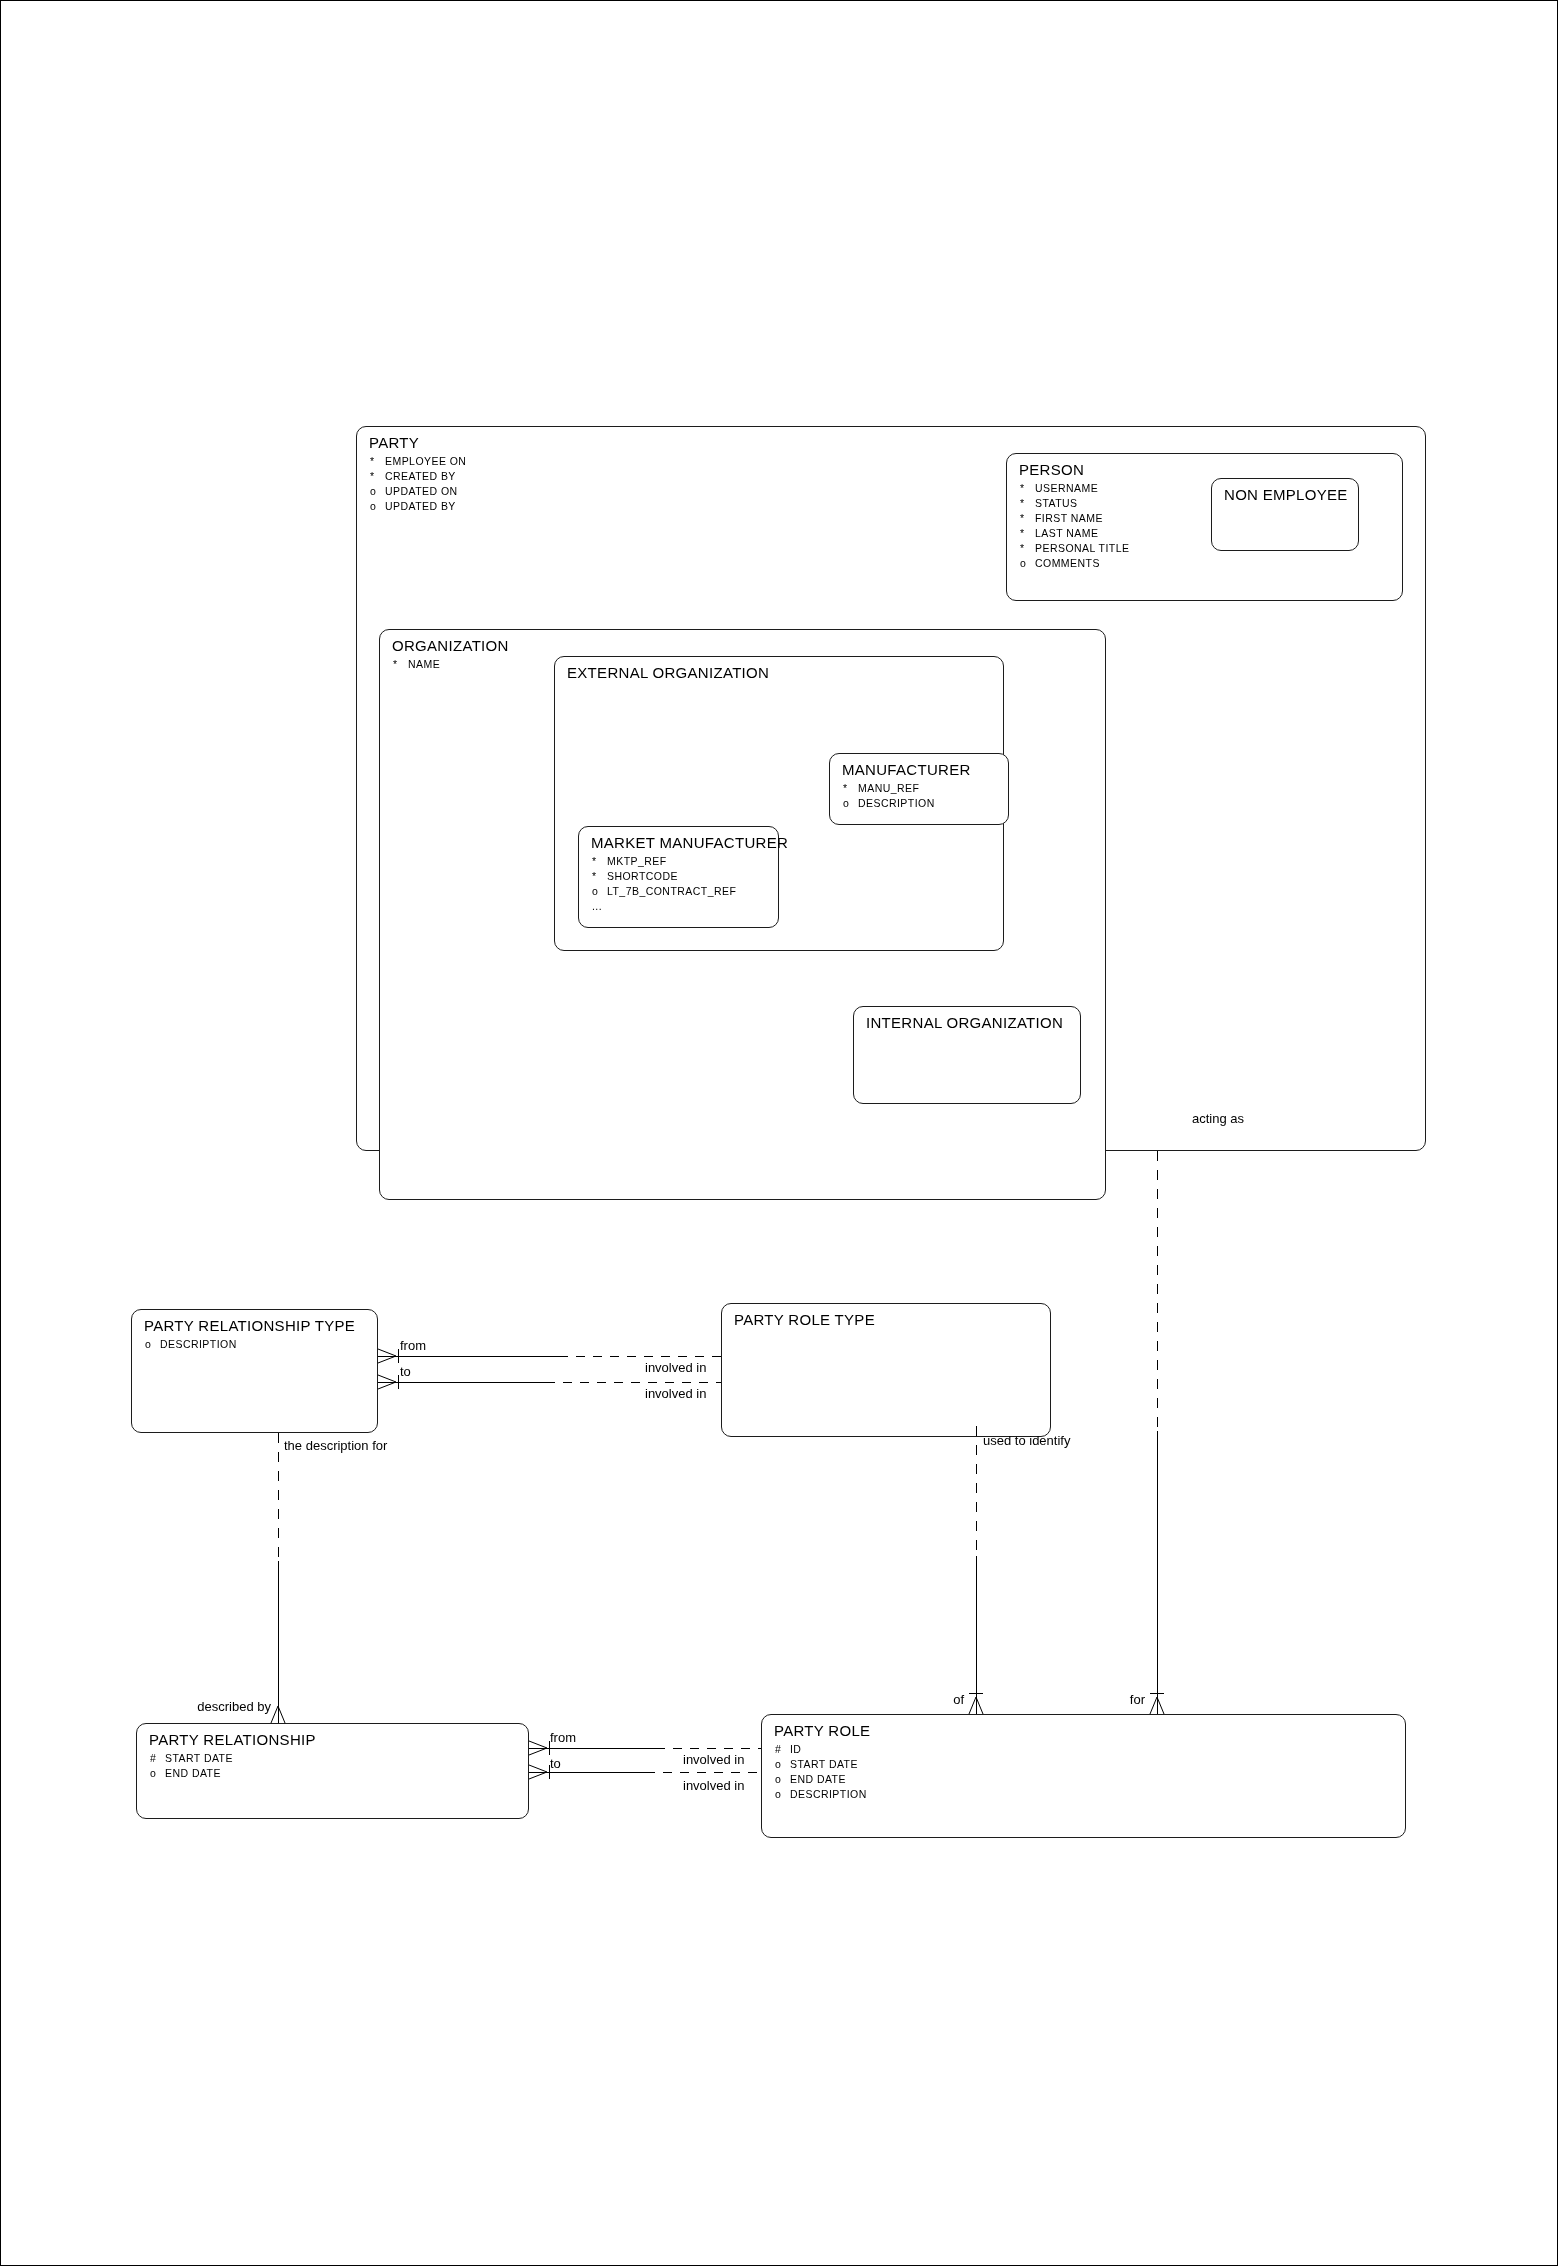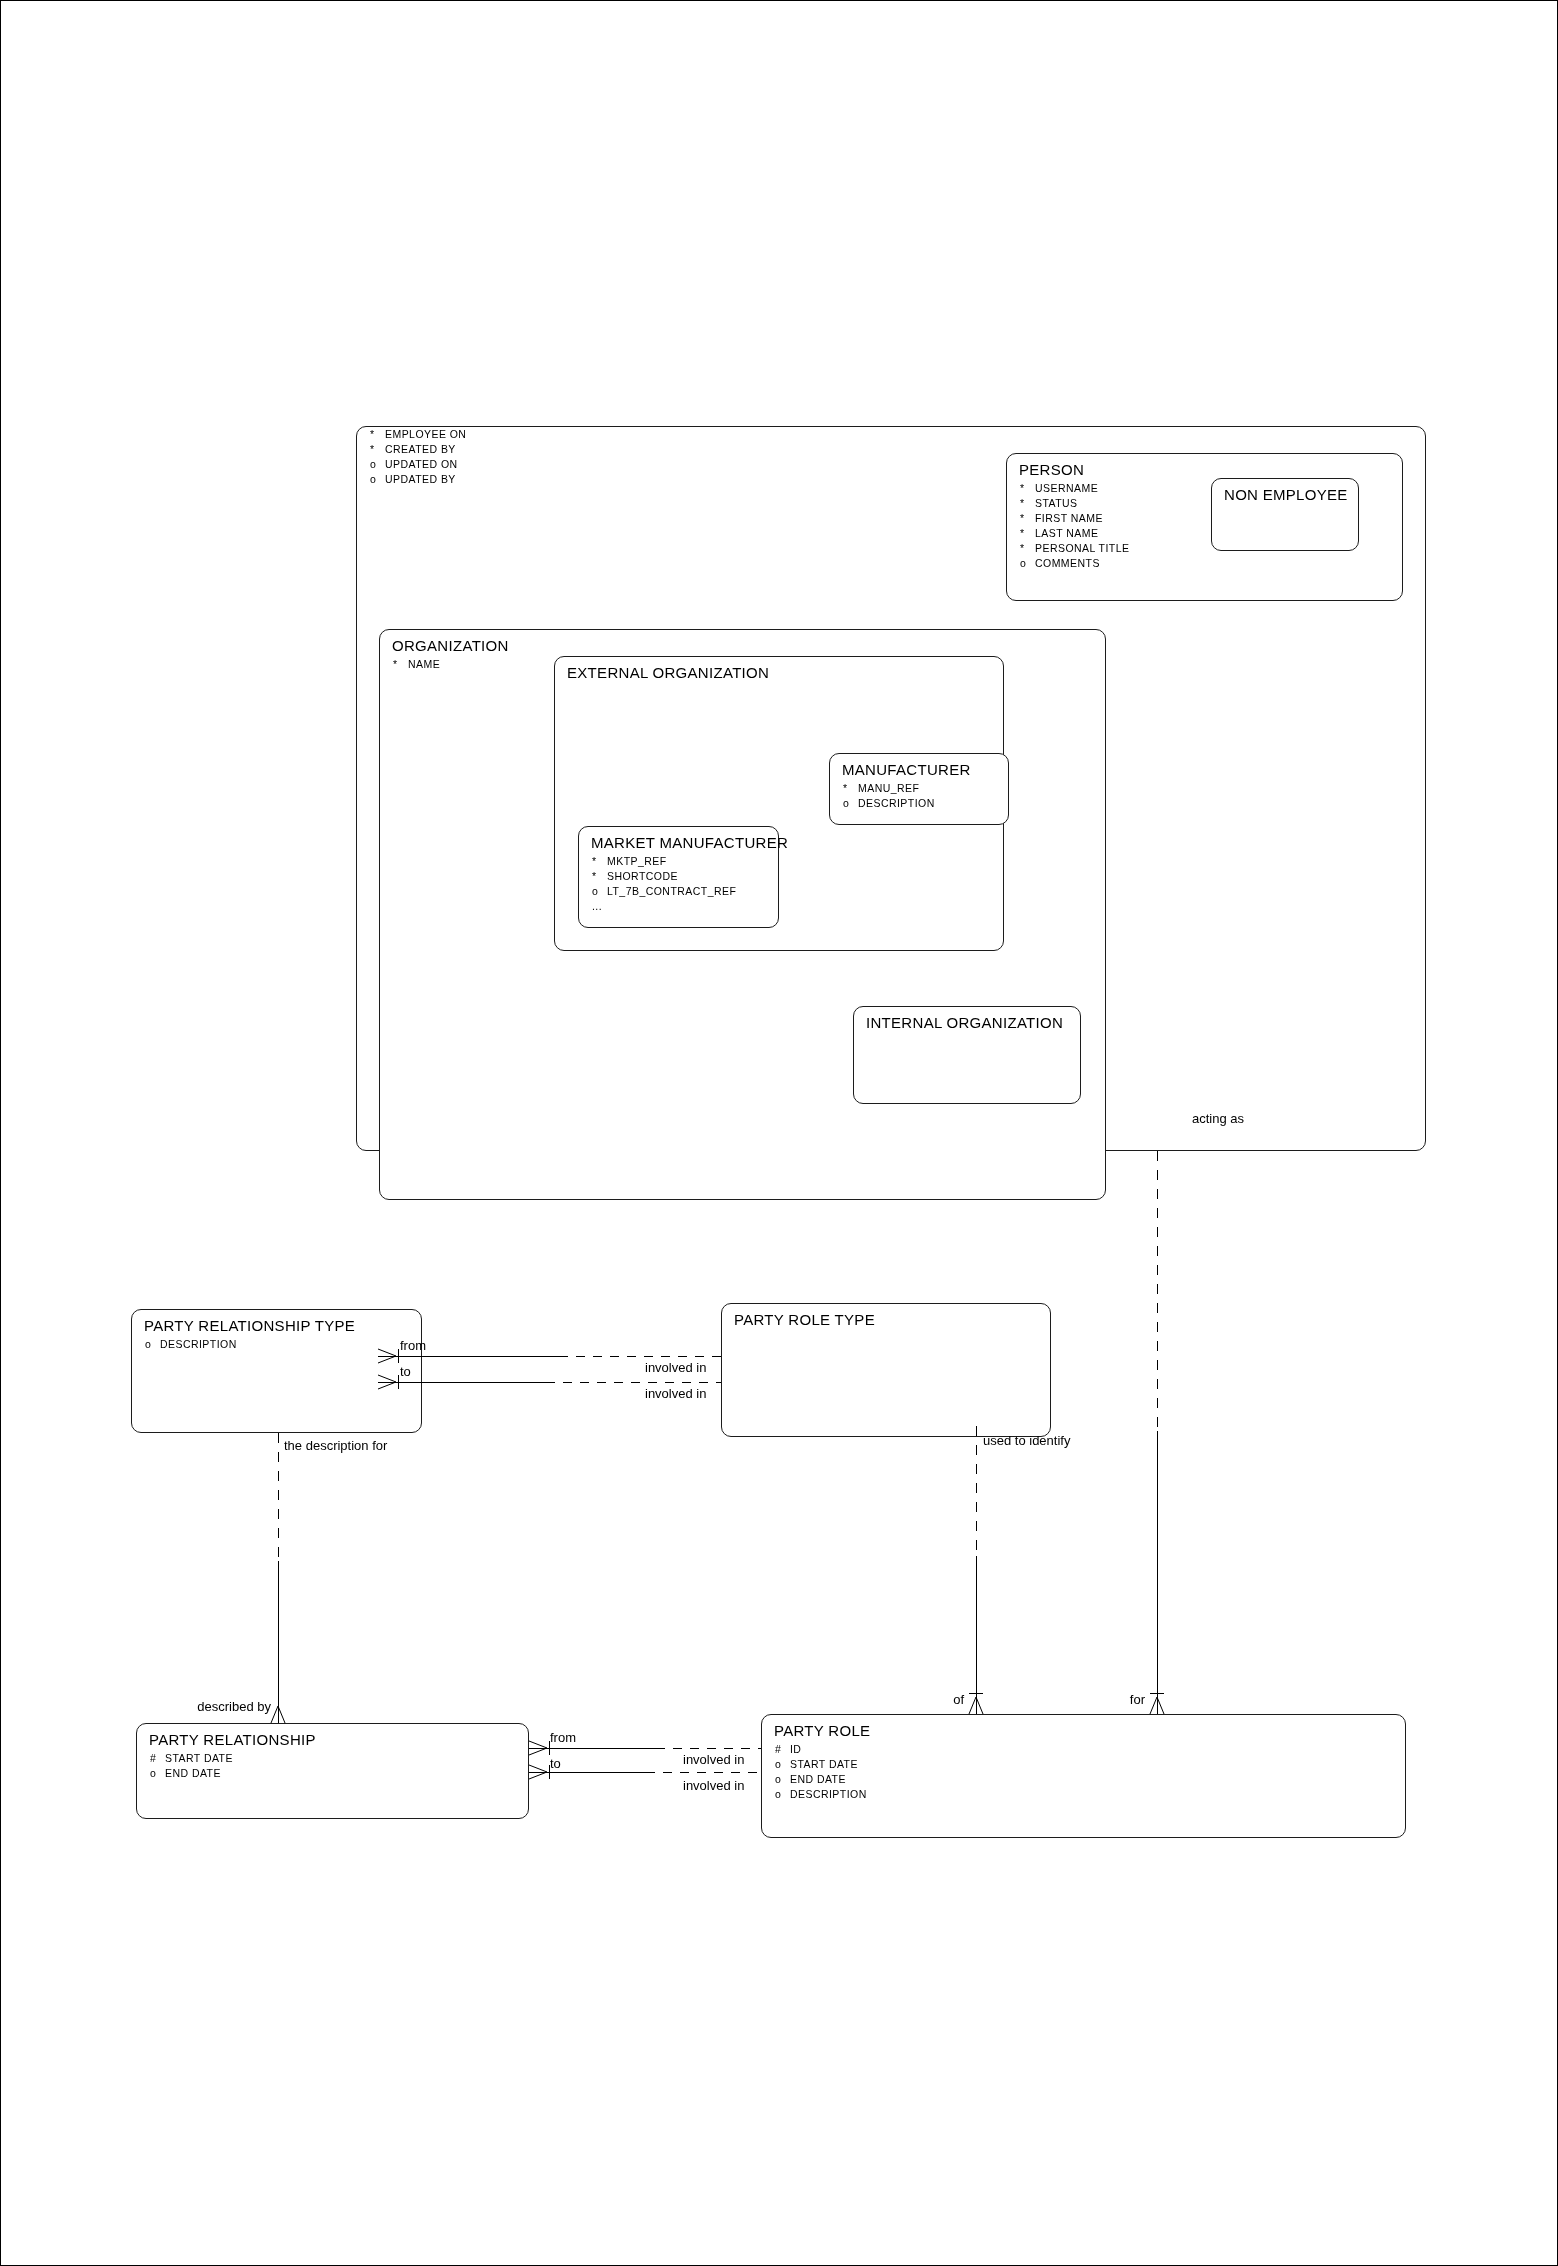--- a/index.html
+++ b/index.html
@@ -46,20 +46,21 @@
   }
   .cf{position:absolute;}
   .cf path{stroke:#000;stroke-width:1;fill:none;}
 </style>
 </head>
 <body>
 
 <div id="canvas">
 
   <div class="entity" style="left:355px;top:425px;width:1070px;height:725px;">
+    <div class="title">PARTY</div>
     <div class="attrs">
         <div class="attr-row">
           <span class="attr-m">*</span>
           <span>EMPLOYEE ON</span>
         </div>
         <div class="attr-row">
           <span class="attr-m">*</span>
           <span>CREATED BY</span>
         </div>
         <div class="attr-row">
@@ -154,21 +155,21 @@
           <span class="attr-m">...</span>
           <span></span>
         </div>
       </div>
   </div>
 
   <div class="entity" style="left:852px;top:1005px;width:228px;height:98px;">
     <div class="title">INTERNAL ORGANIZATION</div>
   </div>
 
-  <div class="entity" style="left:130px;top:1308px;width:291px;height:124px;">
+  <div class="entity" style="left:130px;top:1308px;width:247px;height:124px;">
     <div class="title">PARTY RELATIONSHIP TYPE</div>
     <div class="attrs">
         <div class="attr-row">
           <span class="attr-m">o</span>
           <span>DESCRIPTION</span>
         </div>
       </div>
   </div>
 
   <div class="entity" style="left:720px;top:1302px;width:330px;height:134px;">

